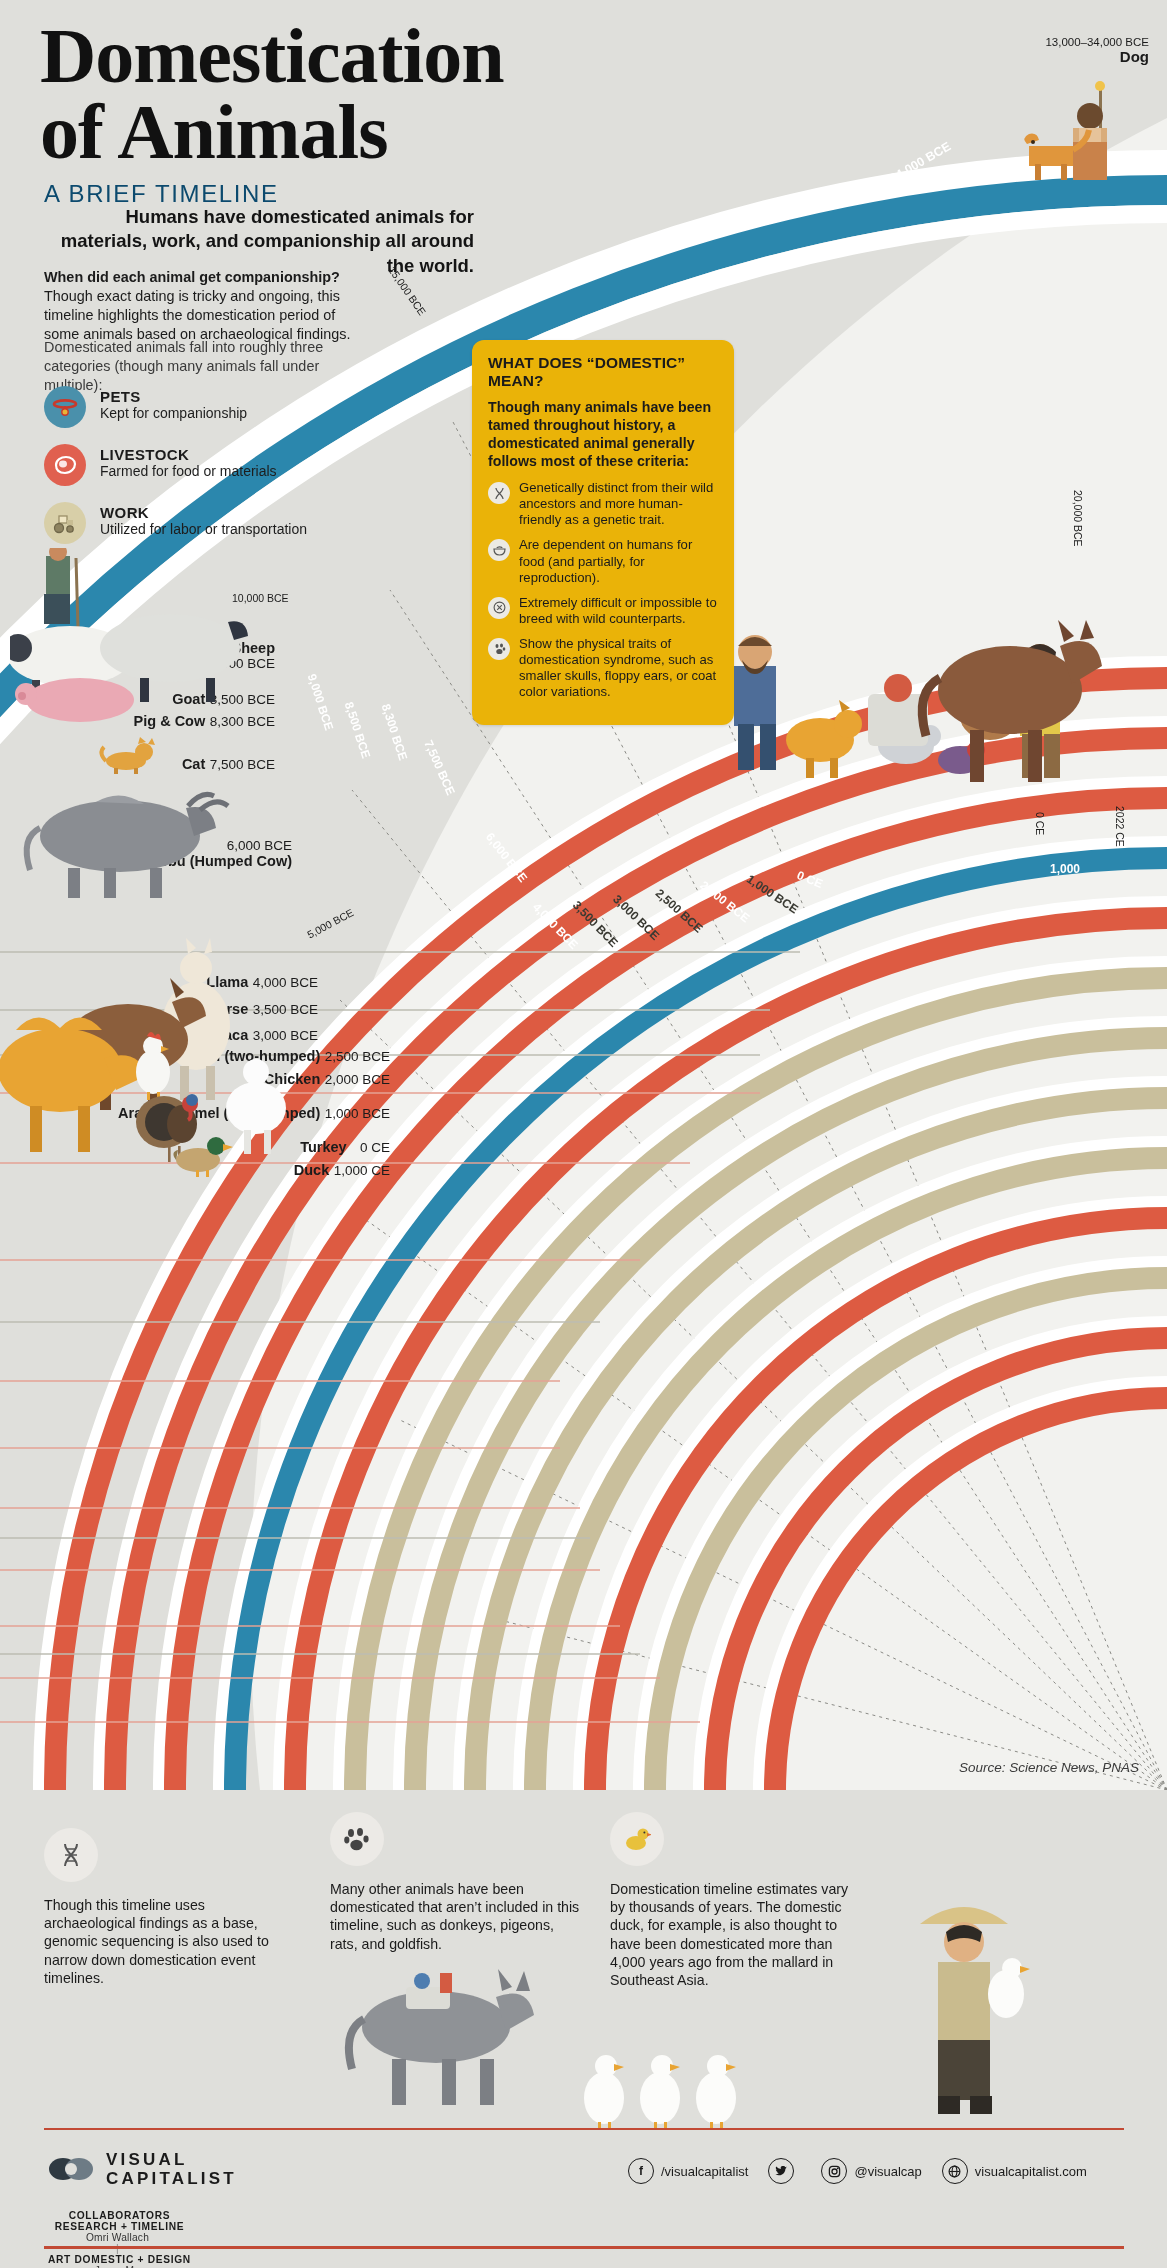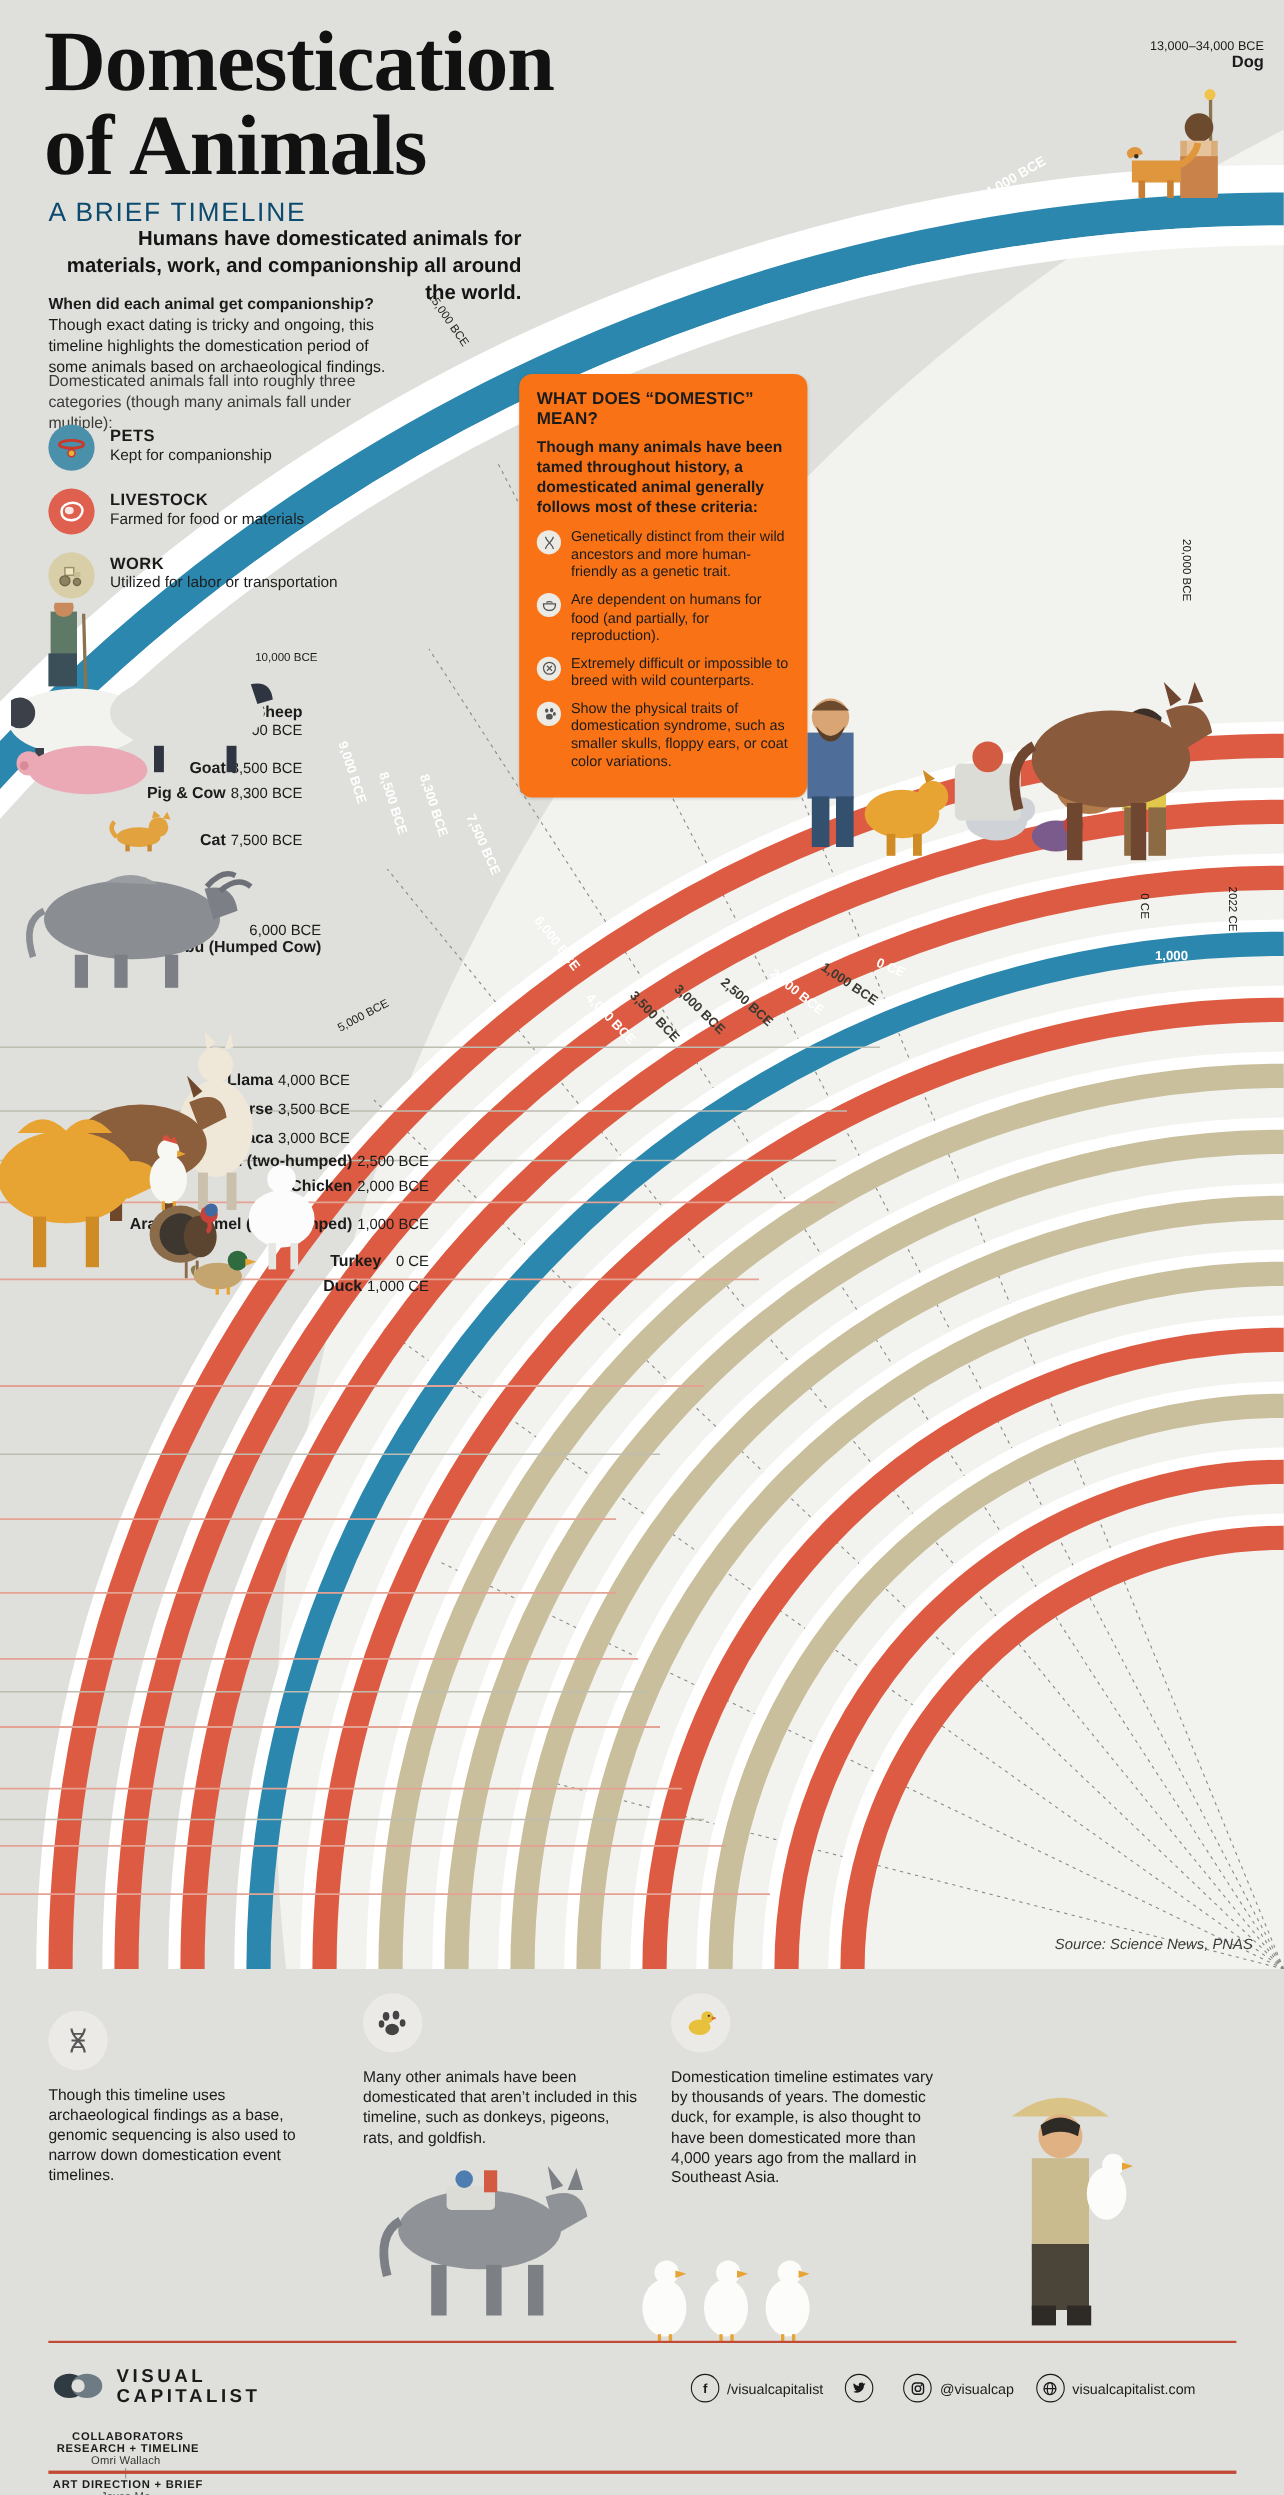--- a/index.html
+++ b/index.html
@@ -50,21 +50,21 @@
   .legend-txt{padding-top:2px;}
   .legend-ttl{font-size:15px;font-weight:bold;letter-spacing:.4px;}
   .legend-sub{font-size:14px;line-height:1.2;color:#1d1d1d;}
 
   
   #wheel{position:absolute;left:0;top:0;width:1167px;height:1790px;pointer-events:none;}
 
   
   .card{
     position:absolute;left:472px;top:340px;width:262px;
-    background:#f97316;border-radius:12px;padding:14px 16px 16px 16px;
+    background:#eab308;border-radius:12px;padding:14px 16px 16px 16px;
     box-sizing:border-box;
     box-shadow:0 1px 3px rgba(0,0,0,.12);
   }
   .card h3{margin:0 0 8px 0;font-size:15.5px;font-weight:bold;letter-spacing:.1px;}
   .card .intro{font-size:14.2px;font-weight:bold;line-height:1.27;margin-bottom:10px;}
   .crit{display:flex;align-items:flex-start;margin-bottom:9px;}
   .crit-ic{
     width:22px;height:22px;border-radius:50%;background:#eceae4;
     flex:0 0 22px;margin-right:9px;margin-top:2px;
     display:flex;align-items:center;justify-content:center;font-size:12px;color:#555;
@@ -675,21 +675,21 @@
           </svg>
       </div>
       <span>visualcapitalist.com</span>
     </div>
   </div>
   <div class="credits">
     <span class="k">COLLABORATORS</span>
     <span class="k">RESEARCH + TIMELINE</span>
     <span class="v">Omri Wallach</span>
     <span class="sep">|</span>
-    <span class="k">ART DIRECTION + BRIEF</span>
+    <span class="k">ART DOMESTIC + DESIGN</span>
     <span class="v">Joyce Ma</span>
     <span class="sep">|</span>
     <span class="k">ILLUSTRATION</span>
     <span class="v">Pernia Jamshed</span>
   </div>
   <div class="botline"></div>
 
 </div>
 
 </body></html>

